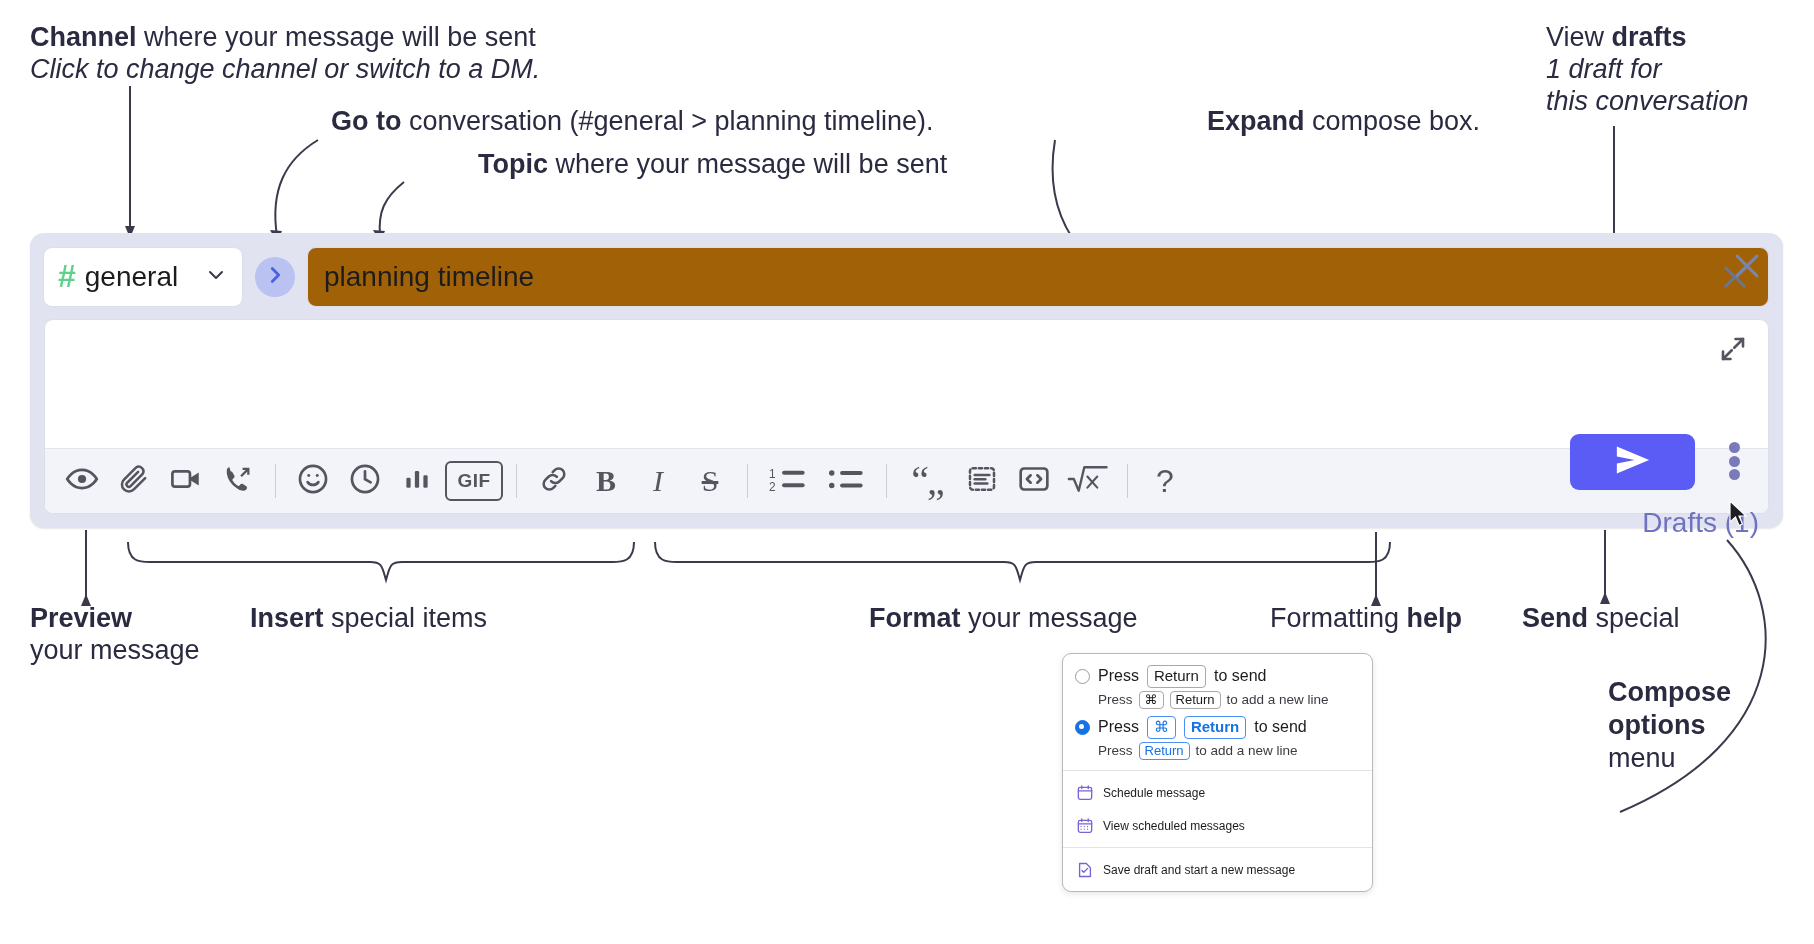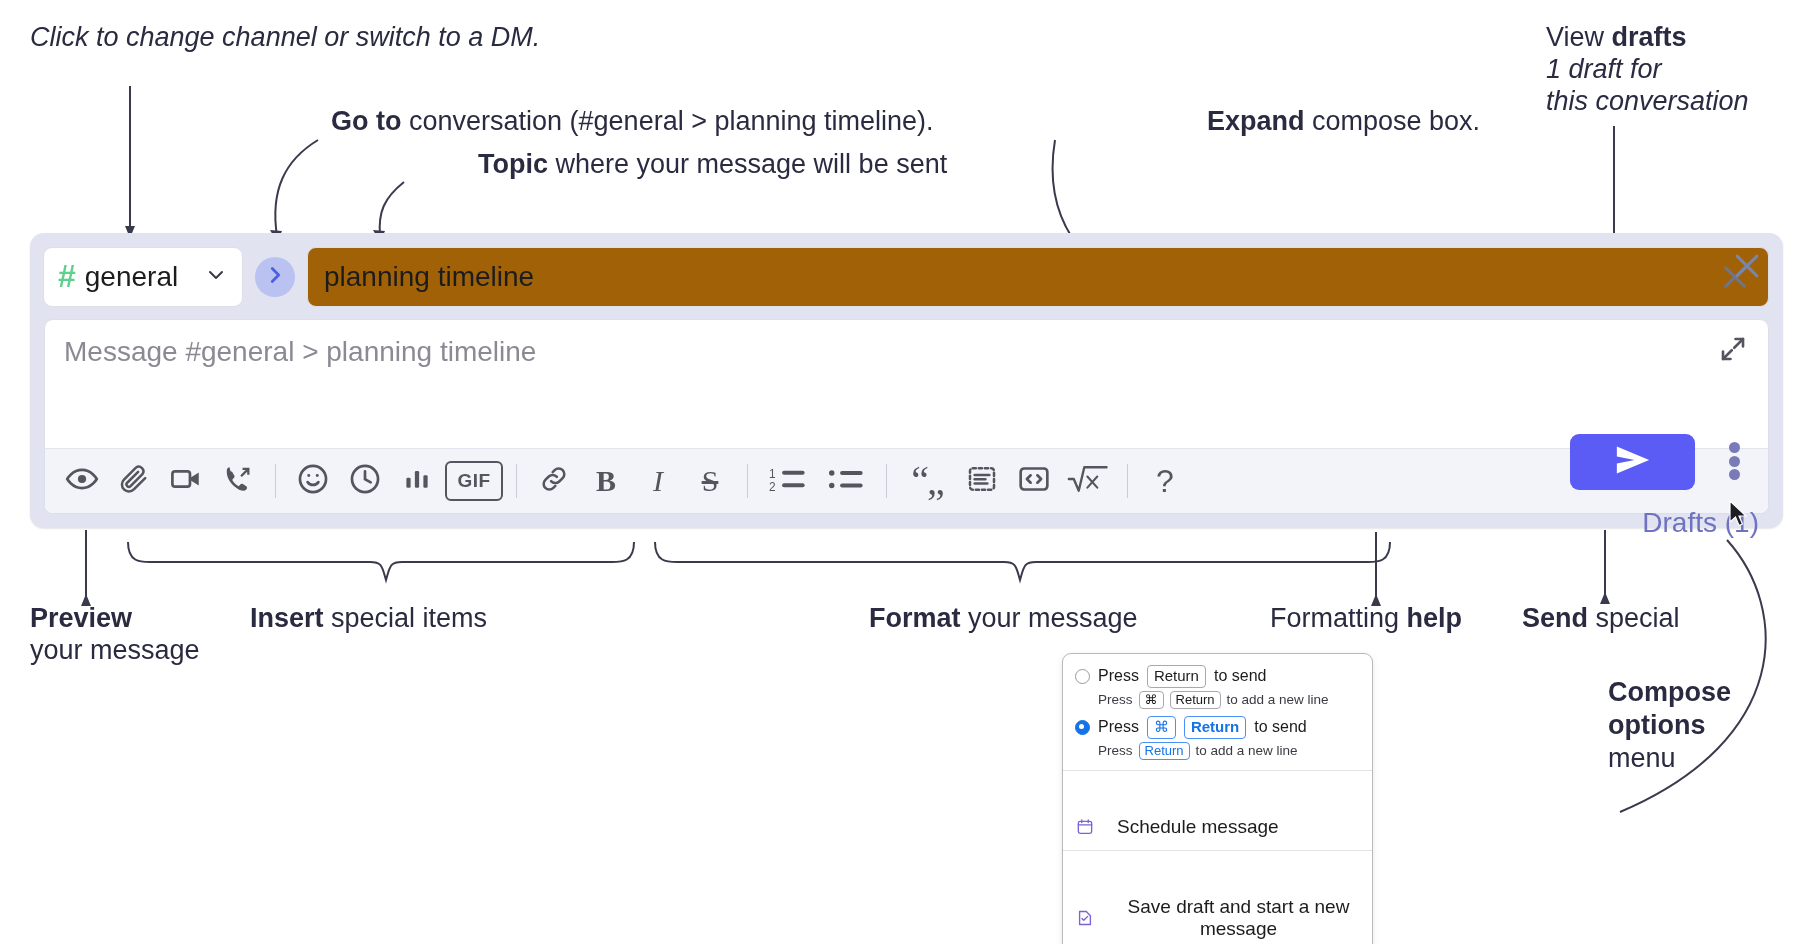--- a/index.html
+++ b/index.html
@@ -116,21 +116,21 @@
     display:inline-flex;align-items:center;justify-content:center;
     border:1px solid #a8a8ae;border-radius:4px;background:#fff;
     padding:1px 6px;font-size:15px;line-height:1.25;color:#1d1c1d;
   }
   .sub-row .key{font-size:13px;padding:0px 5px;}
   .key.blue{border-color:#4a90f5;color:#1573e6;}
   .key.blue.b{font-weight:700;}
   .rowtext{white-space:nowrap;}
   .menu-div{height:1px;background:#e3e3e6;}
   .menu-item{
-    display:flex;align-items:center;gap:23px;padding:7px 12px;font-size:19px;margin-top:33px;
+    display:flex;align-items:center;gap:9px;padding:7px 12px;font-size:12px;
   }
   .menu-item .mi-ic{width:19px;height:19px;flex:0 0 auto;display:flex;align-items:center;justify-content:center;}
   .menu-grp{padding:5px 0;}
 
   
   #cursor{position:absolute;left:1729px;top:500px;width:22px;height:30px;}
 </style>
 </head>
 <body>
 
@@ -169,20 +169,21 @@
 
   <g fill="none" stroke="#3a3a4d" stroke-width="2">
 
     <path d="M128 542 C 128 562, 140 562, 150 562 L 370 562 C 382 562, 382 566, 386 580 C 390 566, 390 562, 402 562 L 612 562 C 622 562, 634 562, 634 542"></path>
 
     <path d="M655 542 C 655 562, 667 562, 677 562 L 1004 562 C 1016 562, 1016 566, 1020 580 C 1024 566, 1024 562, 1036 562 L 1368 562 C 1378 562, 1390 562, 1390 542"></path>
   </g>
 </svg>
 
 <div class="anno" style="left:30px;top:22px;">
+  <div><b>Channel</b><span> where your message will be sent</span></div>
   <div class="it">Click to change channel or switch to a DM.</div>
 </div>
 
 <div class="anno" style="left:331px;top:106px;">
   <b>Go to</b><span> conversation (#general &gt; planning timeline).</span>
 </div>
 
 <div class="anno" style="left:478px;top:149px;">
   <b>Topic</b><span> where your message will be sent</span>
 </div>
@@ -248,21 +249,20 @@
     <span class="topic-value">planning timeline</span>
     <span class="topic-clear">
       <svg width="32" height="32" viewBox="0 0 24 24" fill="none" stroke="#6b7694" stroke-width="2.1" stroke-linecap="round">
           <line x1="5" y1="5" x2="19" y2="19"></line>
           <line x1="19" y1="5" x2="5" y2="19"></line>
         </svg>
     </span>
   </div>
 
   <div class="editor">
-    <div class="editor-text">Message #general &gt; planning timeline</div>
     <span class="expand-btn">
       <svg width="30" height="30" viewBox="0 0 24 24" fill="none" stroke="#55555f" stroke-width="2.1" stroke-linecap="round" stroke-linejoin="round">
         <polyline points="14 4 20 4 20 10"></polyline>
           <line x1="20" y1="4" x2="13" y2="11"></line>
         <polyline points="10 20 4 20 4 14"></polyline>
           <line x1="4" y1="20" x2="11" y2="13"></line>
       </svg>
     </span>
 
     <div class="toolbar">
@@ -500,20 +500,39 @@
       <span class="mi-ic">
         <svg width="18" height="18" viewBox="0 0 20 20" fill="none" stroke="#7b63d6" stroke-width="1.5" stroke-linecap="round">
             <rect x="2.6" y="3.8" width="14.8" height="13.2" rx="2"></rect>
             <line x1="2.6" y1="7.6" x2="17.4" y2="7.6"></line>
             <line x1="6.4" y1="2.2" x2="6.4" y2="5"></line>
             <line x1="13.6" y1="2.2" x2="13.6" y2="5"></line>
           </svg>
       </span>
       <span>Schedule message</span>
     </div>
+    <div class="menu-item">
+      <span class="mi-ic">
+        <svg width="18" height="18" viewBox="0 0 20 20" fill="none" stroke="#7b63d6" stroke-width="1.5" stroke-linecap="round">
+            <rect x="2.6" y="3.8" width="14.8" height="13.2" rx="2"></rect>
+            <line x1="2.6" y1="7.6" x2="17.4" y2="7.6"></line>
+            <line x1="6.4" y1="2.2" x2="6.4" y2="5"></line>
+            <line x1="13.6" y1="2.2" x2="13.6" y2="5"></line>
+            <g stroke-width="1.3">
+              <line x1="5.6" y1="10.4" x2="5.6" y2="10.6"></line>
+              <line x1="9.2" y1="10.4" x2="9.2" y2="10.6"></line>
+              <line x1="12.8" y1="10.4" x2="12.8" y2="10.6"></line>
+              <line x1="5.6" y1="13.4" x2="5.6" y2="13.6"></line>
+              <line x1="9.2" y1="13.4" x2="9.2" y2="13.6"></line>
+              <line x1="12.8" y1="13.4" x2="12.8" y2="13.6"></line>
+            </g>
+          </svg>
+      </span>
+      <span>View scheduled messages</span>
+    </div>
   </div>
 
   <div class="menu-div"></div>
 
   <div class="menu-grp">
     <div class="menu-item">
       <span class="mi-ic">
         <svg width="18" height="18" viewBox="0 0 20 20" fill="none" stroke="#7b63d6" stroke-width="1.5" stroke-linecap="round" stroke-linejoin="round">
             <path d="M4 2.8h7.4l4.6 4.6v9.8H4z"></path>
             <polyline points="6.6 10.6 8.6 12.6 13 8.2"></polyline>

